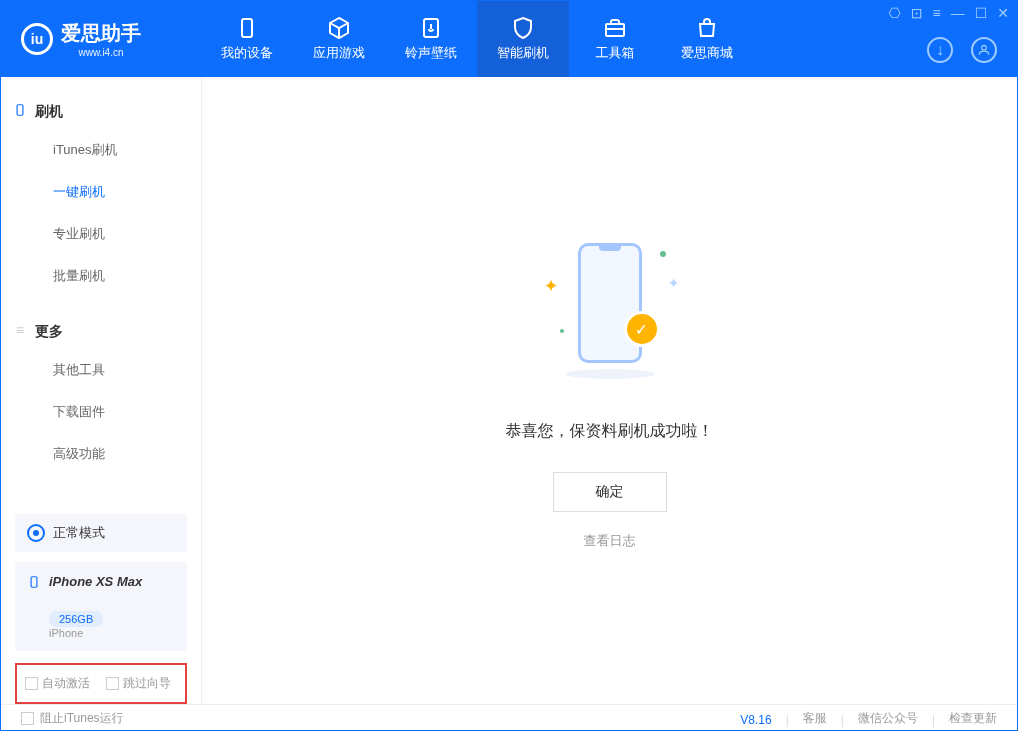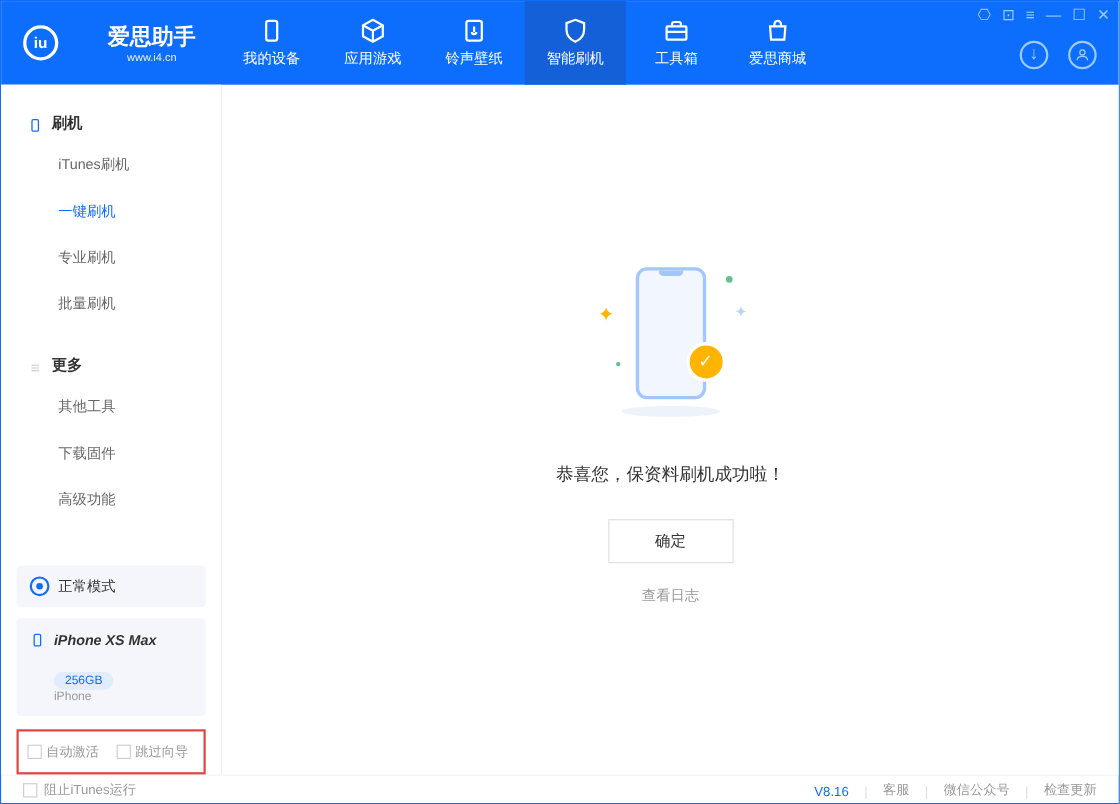--- a/index.html
+++ b/index.html
@@ -1,40 +1,40 @@
 <!DOCTYPE html>
 <html><head>
   <meta charset="utf-8">
   <style>
     * { margin: 0; padding: 0; box-sizing: border-box; font-family: "Microsoft YaHei", Arial, sans-serif; }
     body { width: 1018px; height: 731px; background: #fff; border: 1px solid #0d6efd; overflow: hidden; }
     
     .header { height: 76px; background: #0d6efd; display: flex; align-items: center; position: relative; }
-    .logo-area { display: flex; align-items: center; padding-left: 20px; width: 200px; gap: 37px; }
+    .logo-area { display: flex; align-items: center; padding-left: 20px; width: 200px; }
     .logo-icon { width: 32px; height: 32px; border: 3px solid #fff; border-radius: 50%; display: flex; align-items: center; justify-content: center; color: #fff; font-weight: bold; font-size: 14px; }
     .logo-text { color: #fff; margin-left: 8px; text-align: center; }
     .logo-title { font-size: 20px; font-weight: bold; }
     .logo-sub { font-size: 10px; opacity: 0.9; }
     
     .nav-tabs { display: flex; height: 76px; }
     .nav-tab { width: 92px; display: flex; flex-direction: column; align-items: center; justify-content: center; color: #fff; cursor: pointer; gap: 4px; }
     .nav-tab.active { background: #1460d8; }
     .nav-tab svg, .nav-tab .icon { width: 24px; height: 24px; }
     .nav-tab-label { font-size: 13px; }
     
     .title-controls { position: absolute; top: 4px; right: 8px; display: flex; gap: 10px; align-items: center; }
     .title-controls span { color: #9ecbff; font-size: 14px; cursor: pointer; }
     
     .header-right { position: absolute; right: 20px; bottom: 14px; display: flex; gap: 18px; }
     .header-right .circ { width: 26px; height: 26px; border: 2px solid #9ecbff; border-radius: 50%; display: flex; align-items: center; justify-content: center; color: #9ecbff; cursor: pointer; }
     
     .body { display: flex; height: 627px; }
     .sidebar { width: 200px; background: #fff; position: relative; }
     .side-section { padding-top: 18px; }
-    .side-heading { display: flex; align-items: flex-end; gap: 8px; padding: 8px 24px; color: #333; font-size: 14px; font-weight: bold; }
+    .side-heading { display: flex; align-items: flex-start; gap: 8px; padding: 8px 12px; color: #333; font-size: 14px; font-weight: bold; }
     .side-heading .hicon { width: 14px; height: 14px; display: flex; align-items: center; justify-content: center; color: #999; }
     .side-item { padding: 12px 24px 12px 52px; color: #666; font-size: 13px; cursor: pointer; }
     .side-item.active { color: #0d6efd; }
     
     .device-panel { position: absolute; bottom: 0; left: 14px; right: 14px; }
     .mode-row { background: #f4f6fb; border-radius: 4px; padding: 10px 12px; display: flex; align-items: center; gap: 8px; color: #333; font-size: 13px; margin-bottom: 10px; }
     .mode-icon { width: 18px; height: 18px; border: 2px solid #0d6efd; border-radius: 50%; display: flex; align-items: center; justify-content: center; }
     .mode-icon .dots { width: 6px; height: 6px; background: #0d6efd; border-radius: 50%; }
     .device-row { background: #f4f6fb; border-radius: 4px; padding: 12px; }
     .device-name { display: flex; align-items: center; gap: 8px; color: #333; font-size: 13px; font-weight: bold; font-style: italic; }

